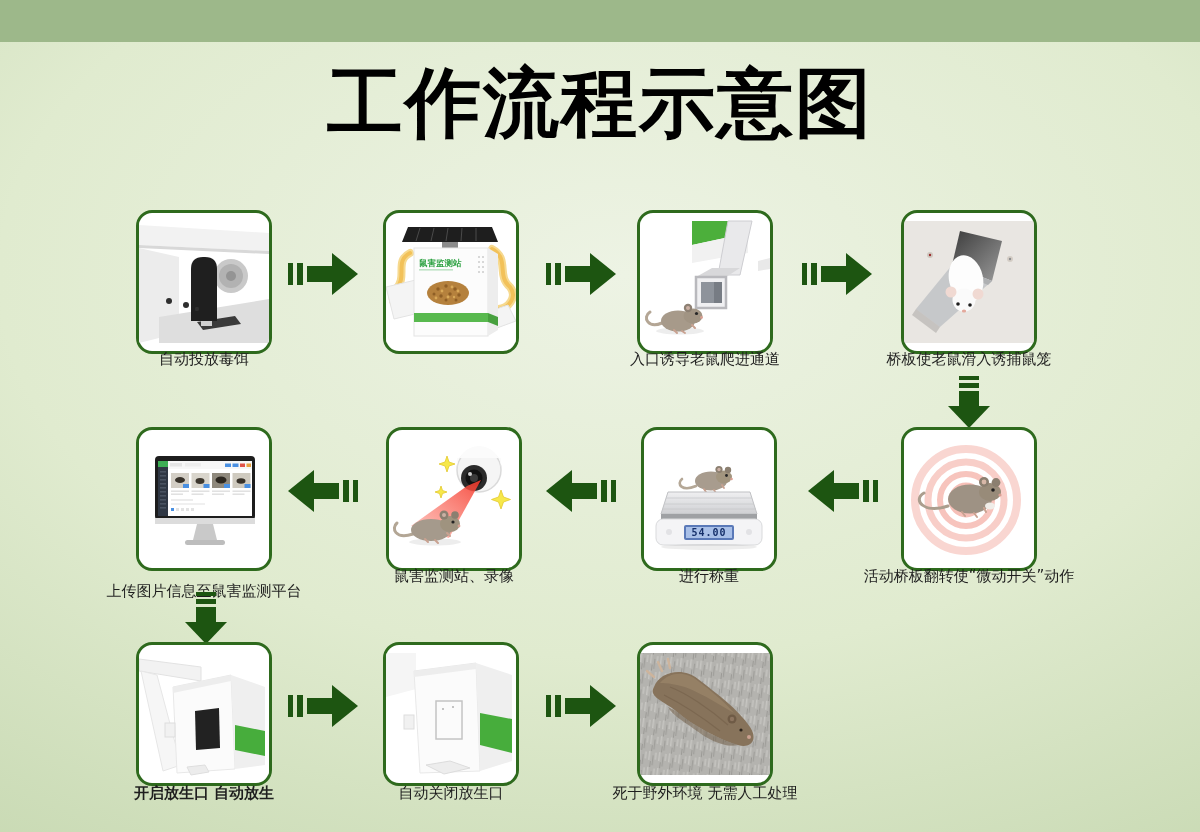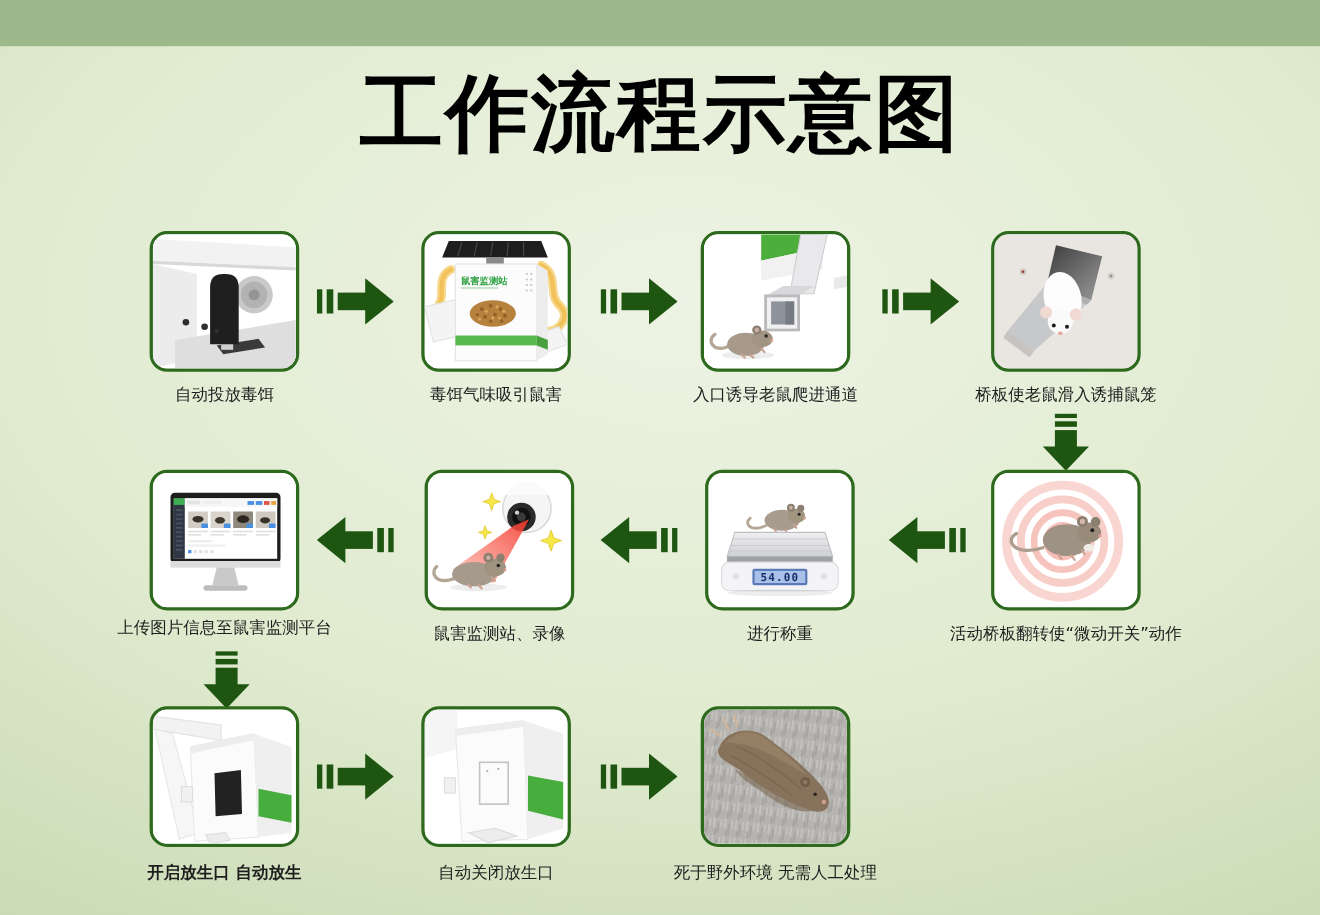--- a/index.html
+++ b/index.html
@@ -7,21 +7,21 @@
     position:relative;width:1200px;height:832px;overflow:hidden;
     background:radial-gradient(130% 115% at 52% 28%, #edf3e4 0%, #e0ebcf 40%, #c9dab4 72%, #aec897 100%);
     font-family:"DejaVu Sans","Liberation Sans",sans-serif;
     margin-top:42px;
   }
   .title{
     position:absolute;left:0;right:0;top:12px;margin:0;text-align:center;
     font-size:76px;font-weight:900;color:#000;letter-spacing:2px;line-height:1.3;
   }
   .box{
-    position:absolute;width:136px;height:128px;box-sizing:border-box;
+    position:absolute;width:136px;height:144px;box-sizing:border-box;
     border:3px solid #2e6a1d;border-radius:16px;background:#fff;overflow:hidden;
   }
   .box svg.art{display:block;width:100%;height:100%;}
   .step-label{
     position:absolute;font-size:15px;font-weight:500;color:#1e1e1e;
     white-space:nowrap;transform:translateX(-50%);
   }
   .arrow{position:absolute;}
   .arrow svg{display:block;width:100%;height:100%;fill:#1d5511;}
 </style>
@@ -150,21 +150,20 @@
       <circle cx="60" cy="79" r="11.5" fill="#fafafa"></circle>
       <circle cx="47" cy="71" r="5.5" fill="#f0d9d2"></circle>
       <circle cx="74" cy="73" r="5.5" fill="#f0d9d2"></circle>
       <circle cx="54" cy="83" r="1.8" fill="#1c1c1c"></circle>
       <circle cx="66" cy="84" r="1.8" fill="#1c1c1c"></circle>
       <ellipse cx="60" cy="90" rx="2.2" ry="1.6" fill="#e4a99c"></ellipse>
     </svg>
   </div>
 
   <div class="step-label" style="left:204px;top:308px;">自动投放毒饵</div>
-  <div class="step-label" style="left:451px;top:308px;">毒饵气味吸引鼠害</div>
   <div class="step-label" style="left:705px;top:308px;">入口诱导老鼠爬进通道</div>
   <div class="step-label" style="left:969px;top:308px;">桥板使老鼠滑入诱捕鼠笼</div>
 
   <div class="arrow" style="left:288px;top:210px;width:70px;height:44px;">
     <svg viewBox="0 0 70 44">
         <rect x="0" y="11" width="5" height="22"></rect>
         <rect x="9" y="11" width="6" height="22"></rect>
         <rect x="19" y="14" width="26" height="16"></rect>
         <polygon points="44,1 70,22 44,43"></polygon>
       </svg>
@@ -342,21 +341,21 @@
       <circle cx="80" cy="44" r="5" fill="#8b7f70"></circle>
         <circle cx="80" cy="44" r="2.4" fill="#d8b8a8"></circle>
       <circle cx="92" cy="44.5" r="4.4" fill="#8b7f70"></circle>
       <circle cx="89" cy="52" r="1.8" fill="#1f1f1f"></circle>
       <circle cx="96" cy="57" r="1.6" fill="#d99f92"></circle>
       <ellipse cx="86" cy="68" rx="5" ry="3.4" fill="#f0ede9"></ellipse>
       <path d="M58,74 l3,4 M70,75 l3,4 M80,70 l2,4" stroke="#c9a291" stroke-width="2" stroke-linecap="round" fill="none"></path>
     </svg>
   </div>
 
-  <div class="step-label" style="left:204px;top:519px;">上传图片信息至鼠害监测平台</div>
+  <div class="step-label" style="left:204px;top:540px;">上传图片信息至鼠害监测平台</div>
   <div class="step-label" style="left:454px;top:525px;">鼠害监测站、录像</div>
   <div class="step-label" style="left:709px;top:525px;">进行称重</div>
   <div class="step-label" style="left:969px;top:525px;text-align:right;">活动桥板翻转使“微动开关”动作</div>
 
   <div class="arrow" style="left:288px;top:427px;width:70px;height:44px;">
     <svg viewBox="0 0 70 44">
         <polygon points="26,1 0,22 26,43"></polygon>
         <rect x="25" y="14" width="26" height="16"></rect>
         <rect x="55" y="11" width="6" height="22"></rect>
         <rect x="65" y="11" width="5" height="22"></rect>

